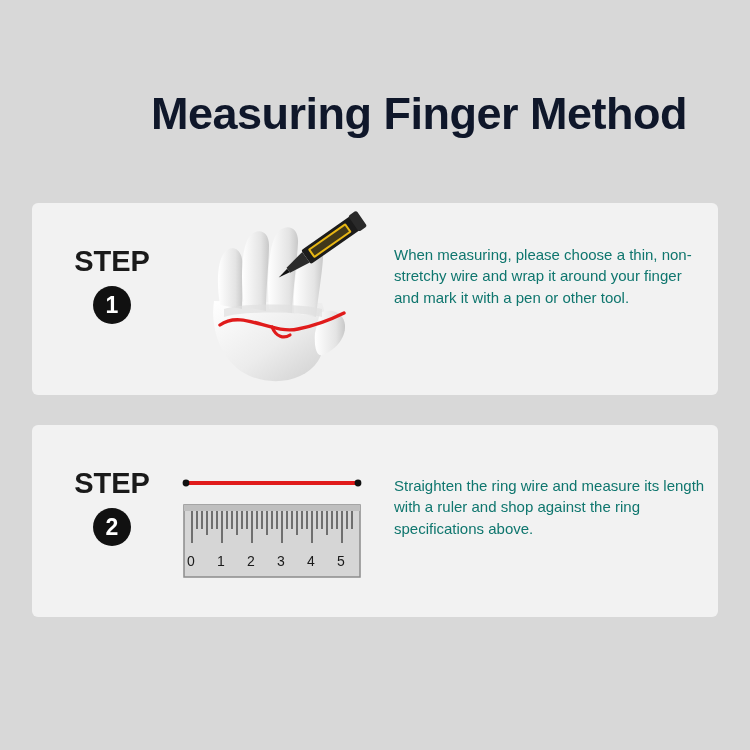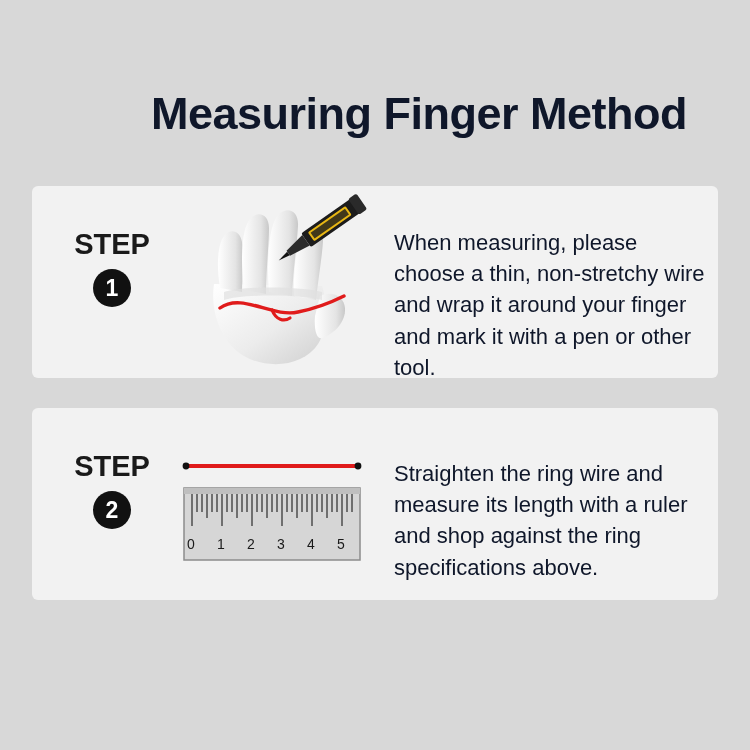--- a/index.html
+++ b/index.html
@@ -31,20 +31,21 @@
     letter-spacing: -0.5px;
     font-family: "Liberation Sans", sans-serif;
     padding-left: 44px;
   }
   .card {
     position: absolute;
     left: 32px;
     width: 686px;
     background: #f2f2f2;
     border-radius: 6px;
+    margin-top: 17px;
   }
   #card-step-1 { top: 186px; height: 192px; }
   #card-step-2 { top: 408px; height: 192px; }
 
   .step-label {
     position: absolute;
     left: 28px;
     top: 44px;
     width: 104px;
     text-align: center;
@@ -65,23 +66,23 @@
     color: #fff;
     font-size: 23px;
     font-weight: bold;
     line-height: 38px;
     text-align: center;
   }
   .desc {
     position: absolute;
     left: 362px;
     width: 312px;
-    font-size: 22px;
+    font-size: 15px;
     line-height: 1.42;
-    color: #0f172a;
+    color: #0f766e;
   }
   #desc-step-1 { top: 41px; }
   #desc-step-2 { top: 50px; }
 
   .art {
     position: absolute;
   }
   #art-hand { left: 140px; top: 6px; width: 210px; height: 180px; }
   #art-ruler { left: 140px; top: 38px; width: 200px; height: 124px; }
 </style>

